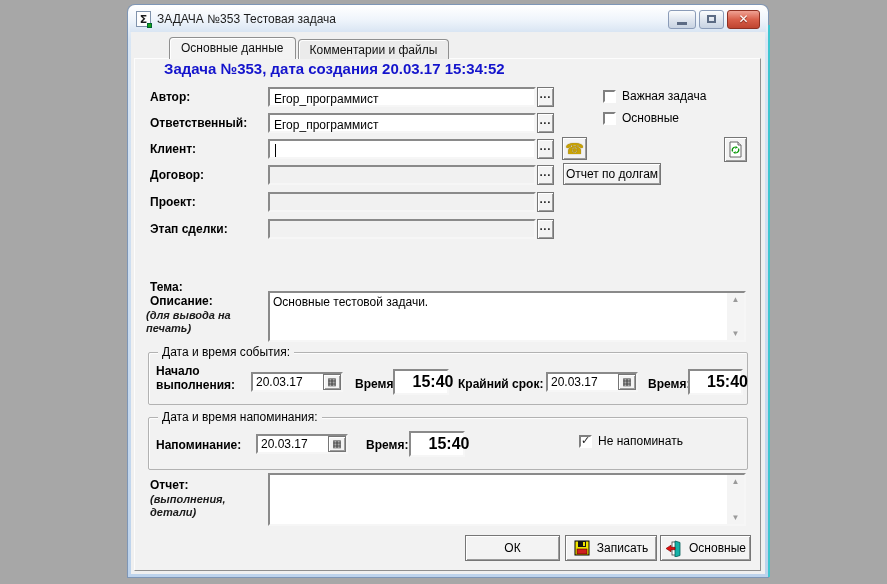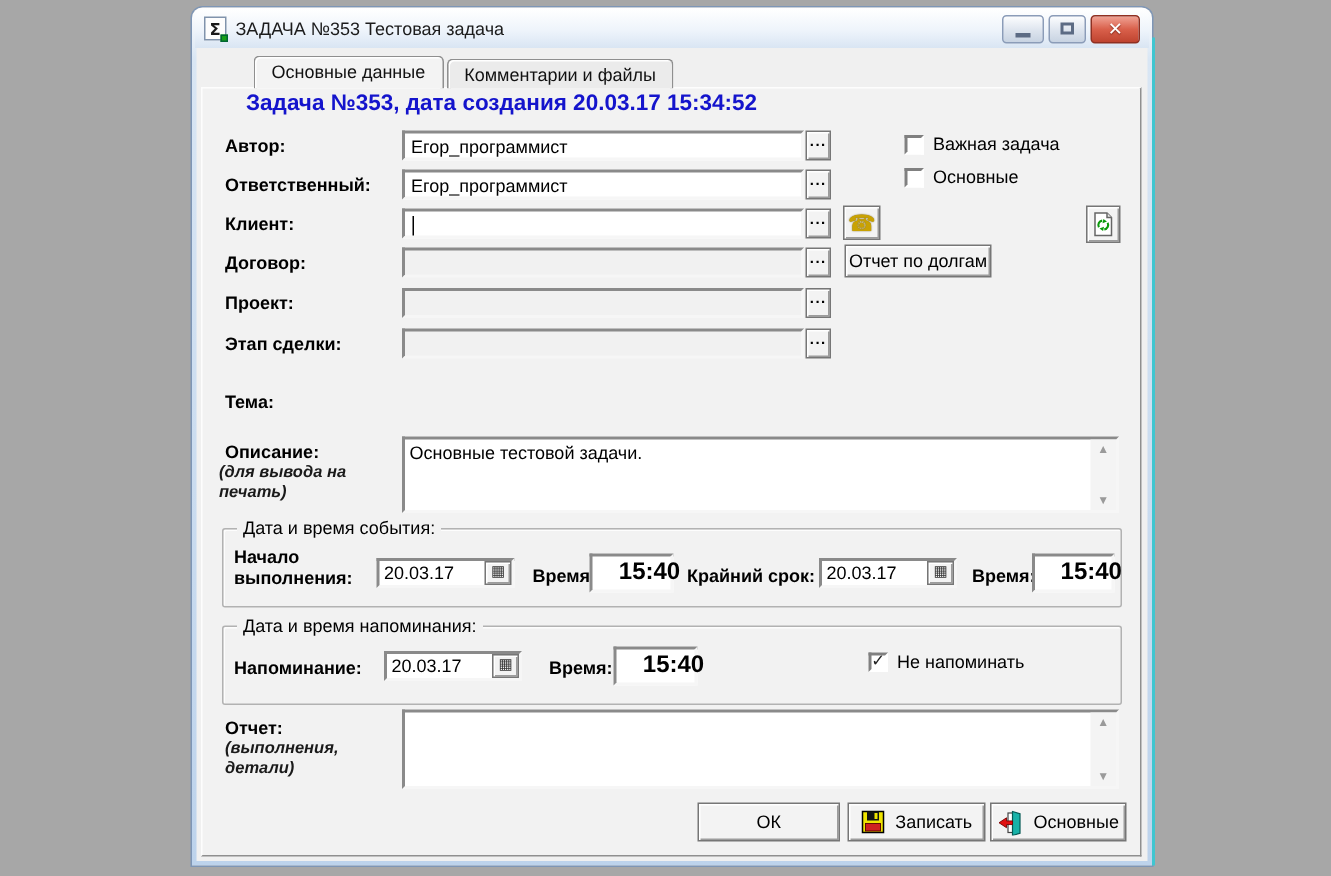--- a/index.html
+++ b/index.html
@@ -204,21 +204,21 @@
 
   <div class="abs" style="left:475px;top:84px;display:flex;align-items:center;gap:6px;">
     <span class="cb-box"></span>
     <span class="cb-lbl">Важная задача</span>
   </div>
   <div class="abs" style="left:475px;top:106px;display:flex;align-items:center;gap:6px;">
     <span class="cb-box"></span>
     <span class="cb-lbl">Основные</span>
   </div>
 
-  <div class="abs lbl" style="left:22px;top:256px;">Тема:</div>
+  <div class="abs lbl" style="left:22px;top:275px;">Тема:</div>
 
   <div class="abs lbl" style="left:22px;top:289px;">Описание:</div>
   <div class="abs note" style="left:18px;top:304px;width:88px;">(для вывода на печать)</div>
   <div class="abs sunken ta" style="left:140px;top:286px;width:478px;height:51px;">
     <div class="ta-text">Основные тестовой задачи.</div>
     <div class="scrollcol">
       <span class="scroll-up">▲</span>
       <span class="scroll-down">▼</span>
     </div>
   </div>

